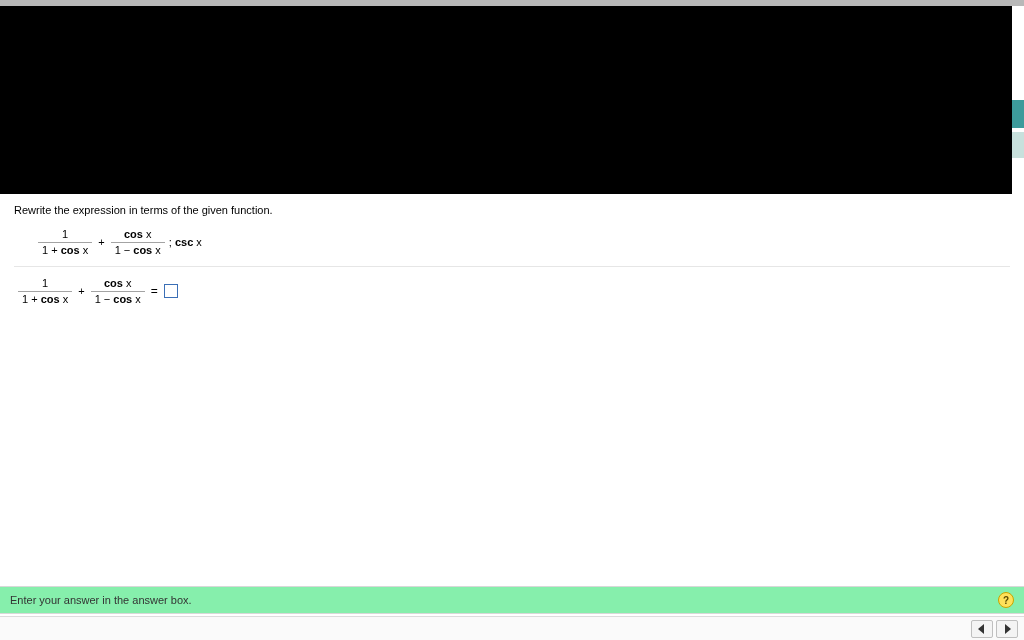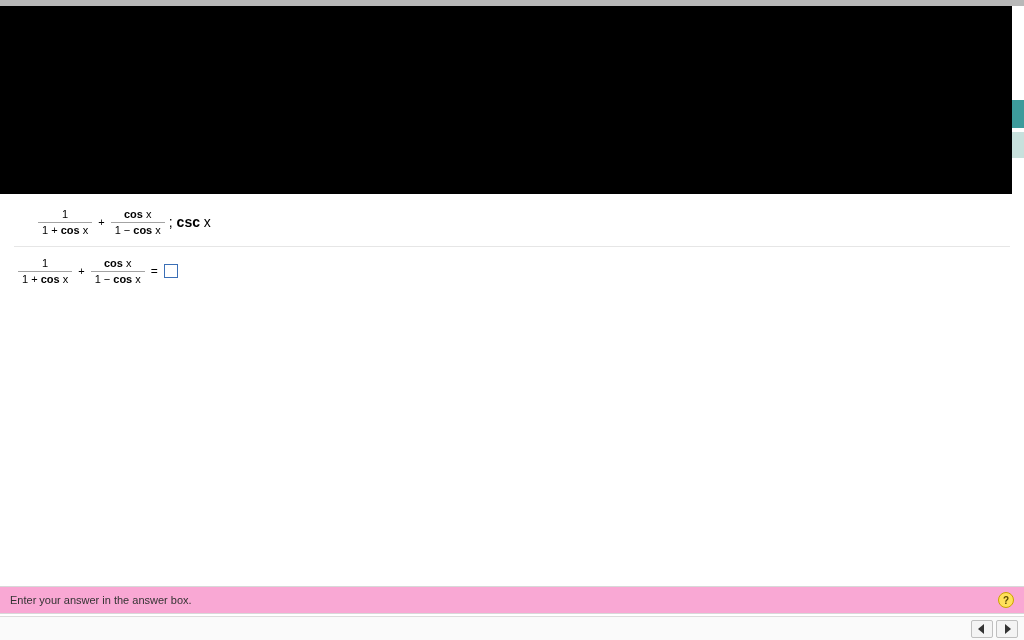--- a/index.html
+++ b/index.html
@@ -12,43 +12,44 @@
   .sidetab.teal { height: 28px; background: #3d9b9b; }
   .sidetab.lightteal { height: 26px; background: #c8e0dc; }
   .content { padding: 10px 14px 0 14px; font-size: 11px; color: #000; }
   .instruction { margin-bottom: 8px; }
   .mathrow { display: flex; align-items: center; padding: 4px 0 8px 24px; }
   .mathrow.second { padding-left: 4px; border-top: 1px solid #e6e6e6; padding-top: 10px; margin-top: 2px;}
   .frac { display: inline-flex; flex-direction: column; align-items: center; font-size: 11px; line-height: 1.15; }
   .frac .num { padding: 0 4px 1px 4px; }
   .frac .den { border-top: 1px solid #a3a3a3; padding: 1px 4px 0 4px; }
   .op { padding: 0 6px; font-size: 11px; }
-  .after { padding-left: 4px; font-size: 14px; }
+  .after { padding-left: 4px; font-size: 11px; }
   .eq { padding: 0 6px; font-size: 12px; }
   .answerbox { width: 14px; height: 14px; border: 1px solid #3b6fb6; background: #fff; display: inline-block; }
   .bold { font-weight: bold; }
-  .footer { position: absolute; left: 0; bottom: 26px; width: 100%; border-top: 1px solid #d8d8d8; border-bottom: 1px solid #d8d8d8; padding: 5px 10px; font-size: 11px; color: #333; display:flex; justify-content:space-between; align-items:center; background:#f9a8d4;margin-top:32px; }
+  .footer { position: absolute; left: 0; bottom: 26px; width: 100%; border-top: 1px solid #d8d8d8; border-bottom: 1px solid #d8d8d8; padding: 5px 10px; font-size: 11px; color: #333; display:flex; justify-content:space-between; align-items:center; background:#86efac;margin-top:32px; }
   .help { width: 16px; height: 16px; border-radius: 50%; background: #ffe15a; border:1px solid #c9a400; display:flex; align-items:center; justify-content:center; font-size:10px; font-weight:bold; color:#5a4a00; cursor:pointer; }
   .navbar { position:absolute; left:0; bottom:0; width:100%; height:24px; background:#fafafa; border-top:1px solid #dcdcdc; display:flex; justify-content:flex-end; align-items:center; padding-right:6px; }
   .navbtn { width:22px; height:18px; border:1px solid #bfbfbf; background:#f4f4f4; margin-left:3px; display:flex; align-items:center; justify-content:center; cursor:pointer; border-radius:2px; }
   .navbtn svg { width:8px; height:10px; }
 </style>
 </head>
 <body>
 
 <div class="topbar"></div>
 <div class="blackband"></div>
 <div class="sidetabs">
   <div class="sidetab blank"></div>
   <div class="sidetab blank" style="height:30px"></div>
   <div class="sidetab teal"></div>
   <div class="sidetab lightteal"></div>
 </div>
 
 <div class="content">
+  <div class="instruction">Rewrite the expression in terms of the given function.</div>
 
   <div class="mathrow">
     <span class="frac">
       <span class="num">1</span>
       <span class="den">
         <span>1 + </span><span class="bold">cos</span><span> x</span>
       </span>
     </span>
     <span class="op">+</span>
     <span class="frac">

